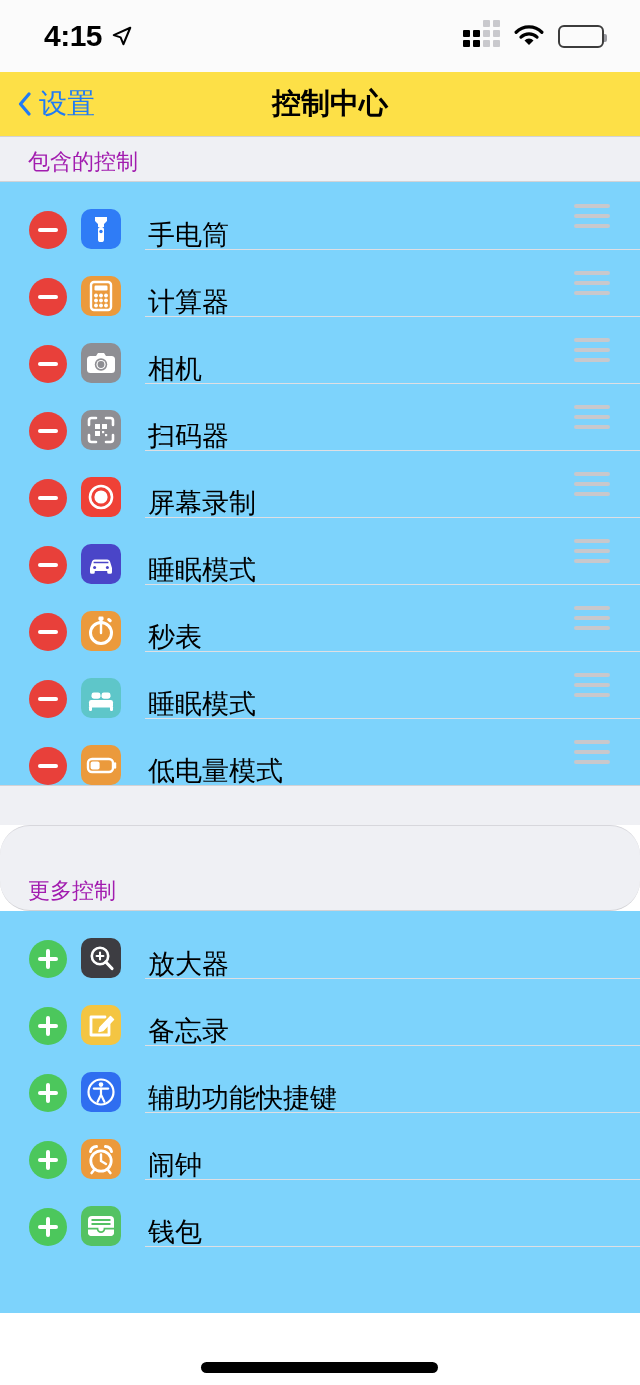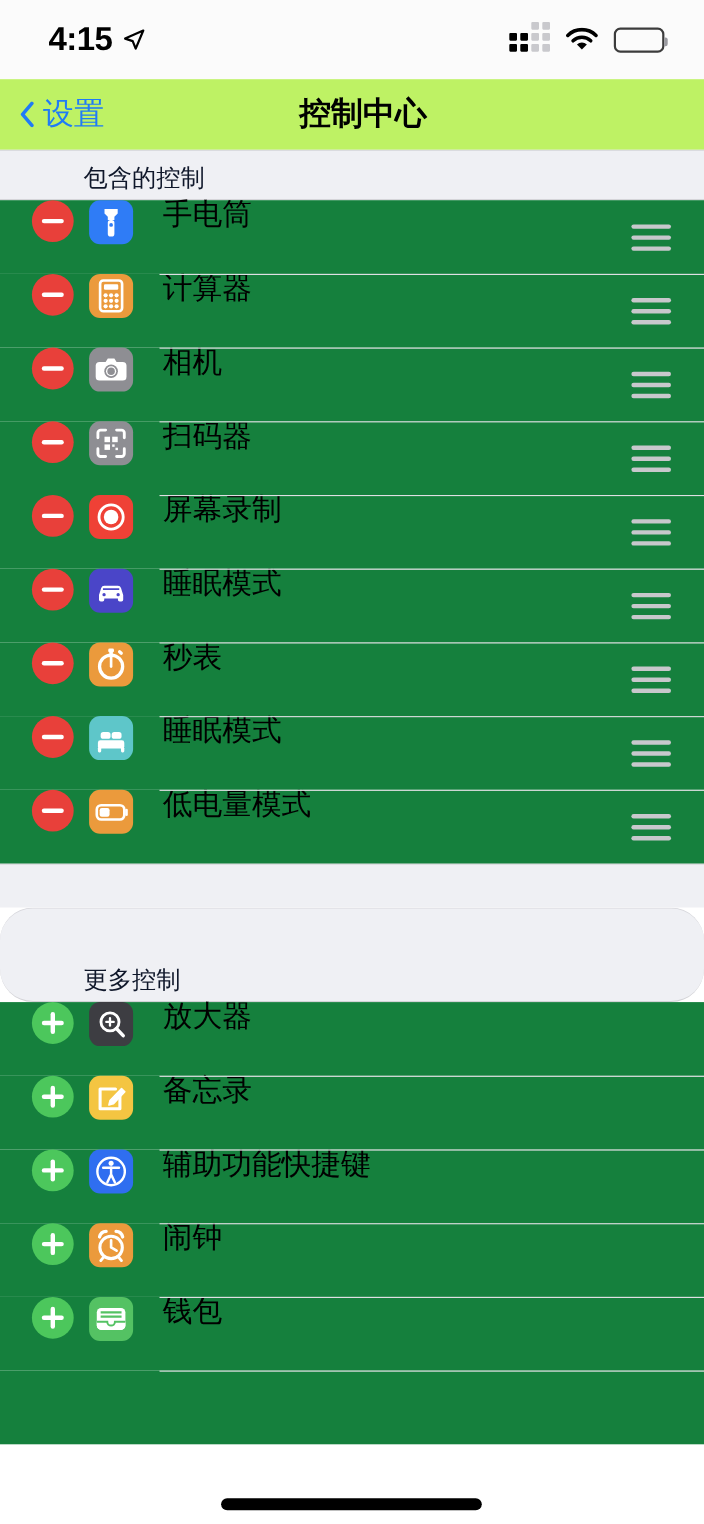--- a/index.html
+++ b/index.html
@@ -49,21 +49,21 @@
   }
   .battery::after {
     content: ""; position: absolute; right: -5px; top: 7px;
     width: 3px; height: 8px; border-radius: 0 2px 2px 0; background: #9a9aa0;
   }
   .battery-fill { height: 100%; background: #000; border-radius: 3px; }
 
   
   .navbar {
     position: relative; height: 64px;
-    background: #bef264;
+    background: #fde047;
     display: flex; align-items: center;
   }
   .back-btn {
     display: flex; align-items: center; gap: 8px;
     margin-left: 18px; cursor: pointer;
   }
   .chev {
     width: 13px; height: 24px; display: block;
   }
   .back-label {
@@ -78,34 +78,34 @@
 
   
   .section-head {
     background: #eff0f4;
     border-top: 1px solid #d2d2d6;
     border-bottom: 1px solid #d2d2d6;
     display: flex; align-items: flex-end;
     padding: 0 0 8px 28px;
   }
   .section-head .sh-text {
-    font-size: 22px; color: #0f172a; line-height: 1; margin-left: 48px;
+    font-size: 22px; color: #a21caf; line-height: 1;
   }
   .sh-included { height: 46px; }
   .sh-more { height: 86px; border-top: 1px solid #d7d7dc; border-radius: 30px; }
 
   .gap-block { height: 40px; background: #eff0f4; border-top: 1px solid #d2d2d6; }
 
   
   .list { background: #fff; }
   .row {
     position: relative;
     height: 67px;
-    display: flex; align-items: flex-start;
-    background: #15803d;
+    display: flex; align-items: flex-end;
+    background: #7dd3fc;
   }
   .row + .row::before {
     content: ""; position: absolute; left: 145px; right: 0; top: 0;
     height: 1px; background: #dfdfe3;
   }
   .action-btn {
     width: 38px; height: 38px; margin-left: 29px;
     border-radius: 50%;
     display: flex; align-items: center; justify-content: center;
     flex: 0 0 auto; cursor: pointer;

